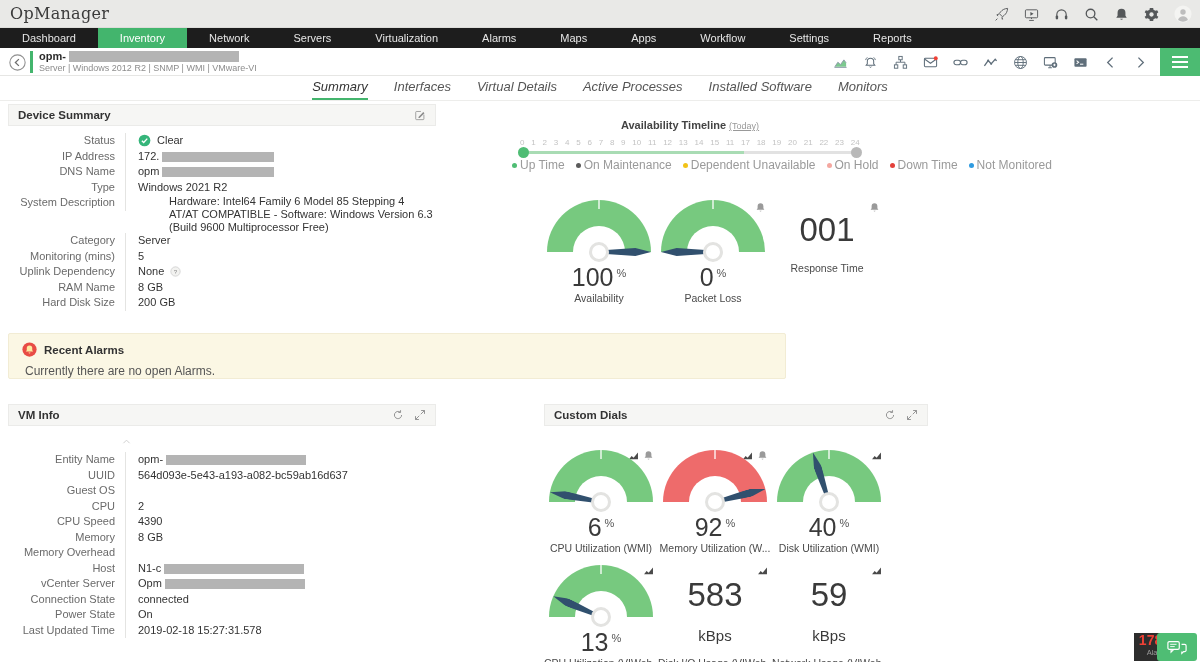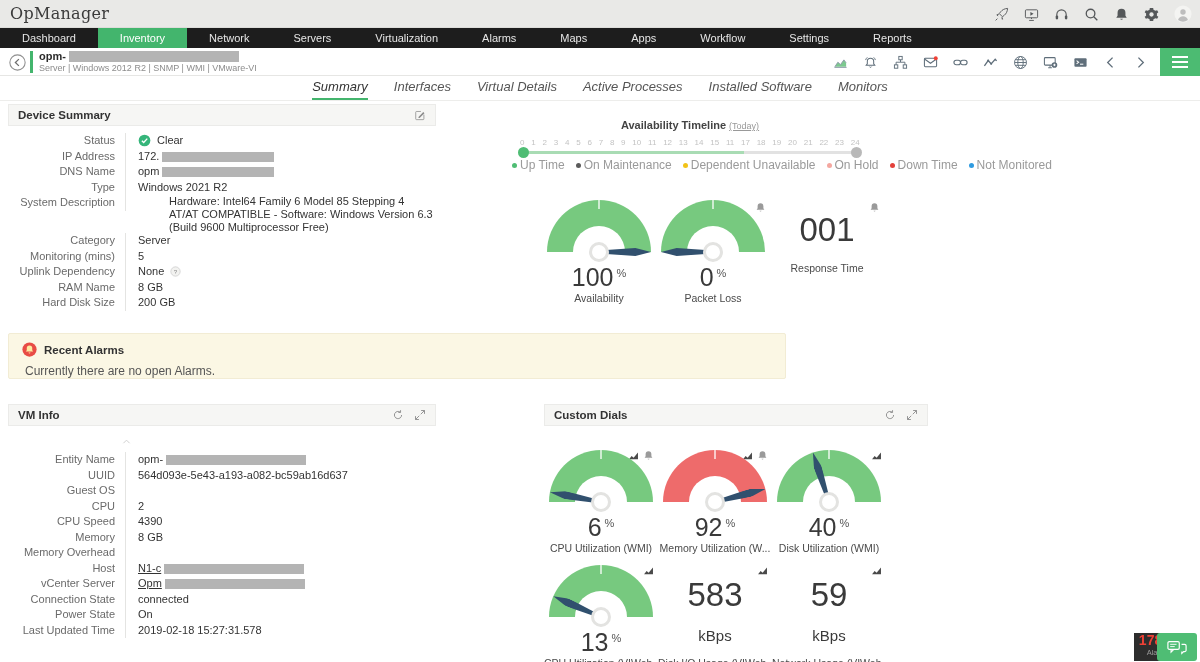--- a/index.html
+++ b/index.html
@@ -46,21 +46,21 @@
 
   #device-summary { position:absolute; left:8px; top:104px; width:428px; }
   #vm-info { position:absolute; left:8px; top:404px; width:428px; }
   #custom-dials { position:absolute; left:544px; top:404px; width:384px; }
 
   .fields { margin-top:7px; }
   .f-row { display:flex; align-items:flex-start; min-height:15.5px; font-size:11px; }
   .f-label { width:118px; text-align:right; color:#6a6a6a; padding-right:10px; border-right:1px solid #e4e4e2; line-height:15.5px; flex-shrink:0; }
   .f-value { padding-left:12px; color:#333; line-height:15.5px; }
   .f-line { line-height:12.8px;margin-left:31px; }
-  .f-link { text-decoration:underline; cursor:pointer; color:#333;margin-top:20px; }
+  .f-link { cursor:pointer; color:#333;margin-top:20px; }
   .f-value .redact { height:10px; }
   .status-check { display:inline-block; margin-right:6px; }
   .status-check svg { width:13px; height:13px; vertical-align:-3px; }
   .help { display:inline-block; margin-left:6px; }
   .help svg { width:11px; height:11px; vertical-align:-2px; }
   .collapse-arrow { position:absolute; left:113px; top:28px; color:#cfcfcf; }
   .collapse-arrow svg { width:11px; height:11px; }
 
   
   #timeline { position:absolute; left:512px; top:119px; width:356px; text-align:center; }

